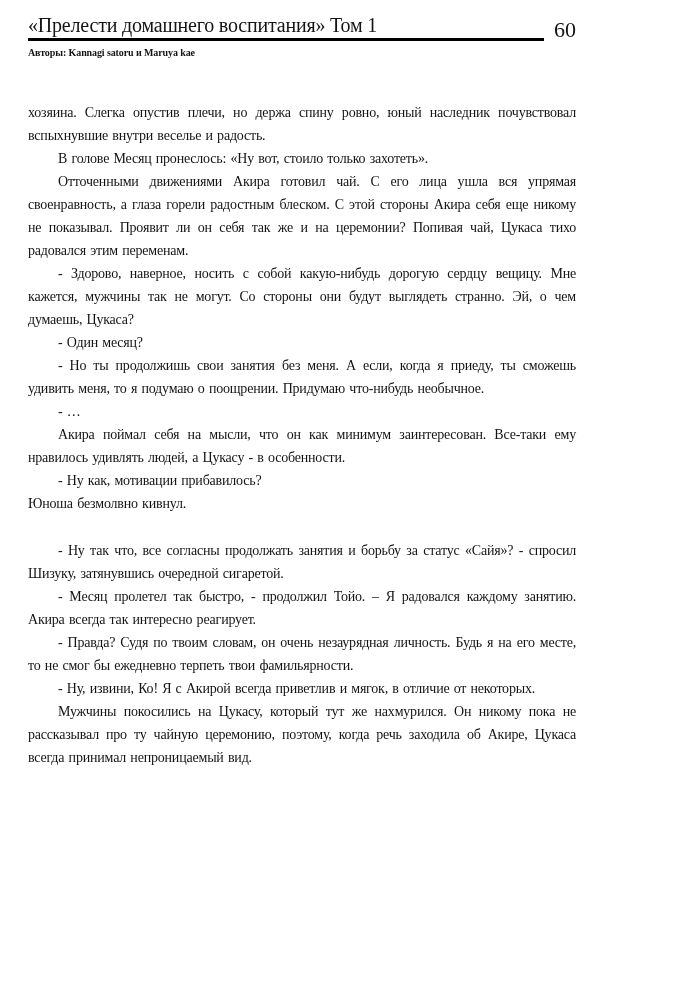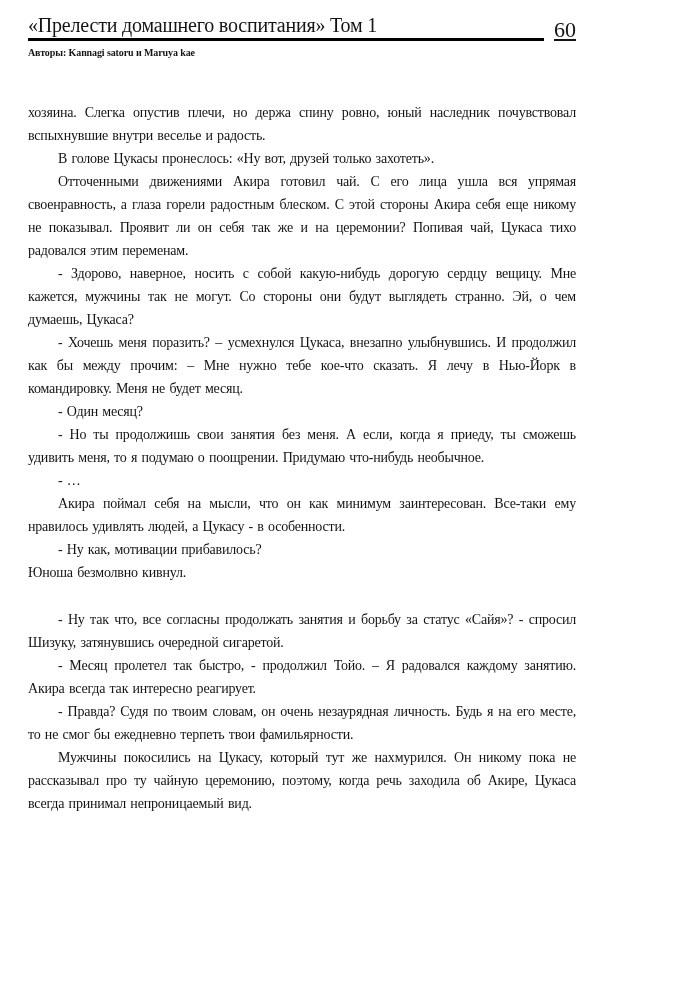--- a/index.html
+++ b/index.html
@@ -31,21 +31,20 @@
   }
   .book-title {
     font-size: 20px;
     letter-spacing: -0.2px;
     white-space: nowrap;
   }
   .page-num {
     font-size: 22px;
     line-height: 1;
     padding-bottom: 0px;
-    text-decoration: underline;
   }
   .authors {
     font-size: 10px;
     font-weight: bold;
     letter-spacing: -0.1px;
     margin-top: 6px;
   }
   
   .body-text {
     margin-top: 43px;
@@ -76,30 +75,30 @@
       <div class="title-wrap">
         <span class="book-title">«Прелести домашнего воспитания» Том 1</span>
       </div>
       <div class="page-num">60</div>
     </div>
     <div class="authors">Авторы: Kannagi satoru и Maruya kae</div>
   </header>
 
   <main class="body-text">
     <p class="no-indent">хозяина. Слегка опустив плечи, но держа спину ровно, юный наследник почувствовал вспыхнувшие внутри веселье и радость.</p>
-    <p>В голове Цукасы пронеслось: «Ну вот, друзей только захотеть».</p>
+    <p>В голове Месяц пронеслось: «Ну вот, стоило только захотеть».</p>
     <p>Отточенными движениями Акира готовил чай. С его лица ушла вся упрямая своенравность, а глаза горели радостным блеском. С этой стороны Акира себя еще никому не показывал. Проявит ли он себя так же и на церемонии? Попивая чай, Цукаса тихо радовался этим переменам.</p>
     <p>- Здорово, наверное, носить с собой какую-нибудь дорогую сердцу вещицу. Мне кажется, мужчины так не могут. Со стороны они будут выглядеть странно. Эй, о чем думаешь, Цукаса?</p>
-    <p>- Хочешь меня поразить? – усмехнулся Цукаса, внезапно улыбнувшись. И продолжил как бы между прочим: – Мне нужно тебе кое-что сказать. Я лечу в Нью-Йорк в командировку. Меня не будет месяц.</p>
     <p>- Один месяц?</p>
     <p>- Но ты продолжишь свои занятия без меня. А если, когда я приеду, ты сможешь удивить меня, то я подумаю о поощрении. Придумаю что-нибудь необычное.</p>
     <p>- …</p>
     <p>Акира поймал себя на мысли, что он как минимум заинтересован. Все-таки ему нравилось удивлять людей, а Цукасу - в особенности.</p>
     <p>- Ну как, мотивации прибавилось?</p>
     <p class="no-indent">Юноша безмолвно кивнул.</p>
     <div class="scene-break"></div>
     <p>- Ну так что, все согласны продолжать занятия и борьбу за статус «Сайя»? - спросил Шизуку, затянувшись очередной сигаретой.</p>
     <p>- Месяц пролетел так быстро, - продолжил Тойо. – Я радовался каждому занятию. Акира всегда так интересно реагирует.</p>
     <p>- Правда? Судя по твоим словам, он очень незаурядная личность. Будь я на его месте, то не смог бы ежедневно терпеть твои фамильярности.</p>
+    <p>- Ну, извини, Ко! Я с Акирой всегда приветлив и мягок, в отличие от некоторых.</p>
     <p>Мужчины покосились на Цукасу, который тут же нахмурился. Он никому пока не рассказывал про ту чайную церемонию, поэтому, когда речь заходила об Акире, Цукаса всегда принимал непроницаемый вид.</p>
   </main>
 
 </div>
 
 </body></html>

